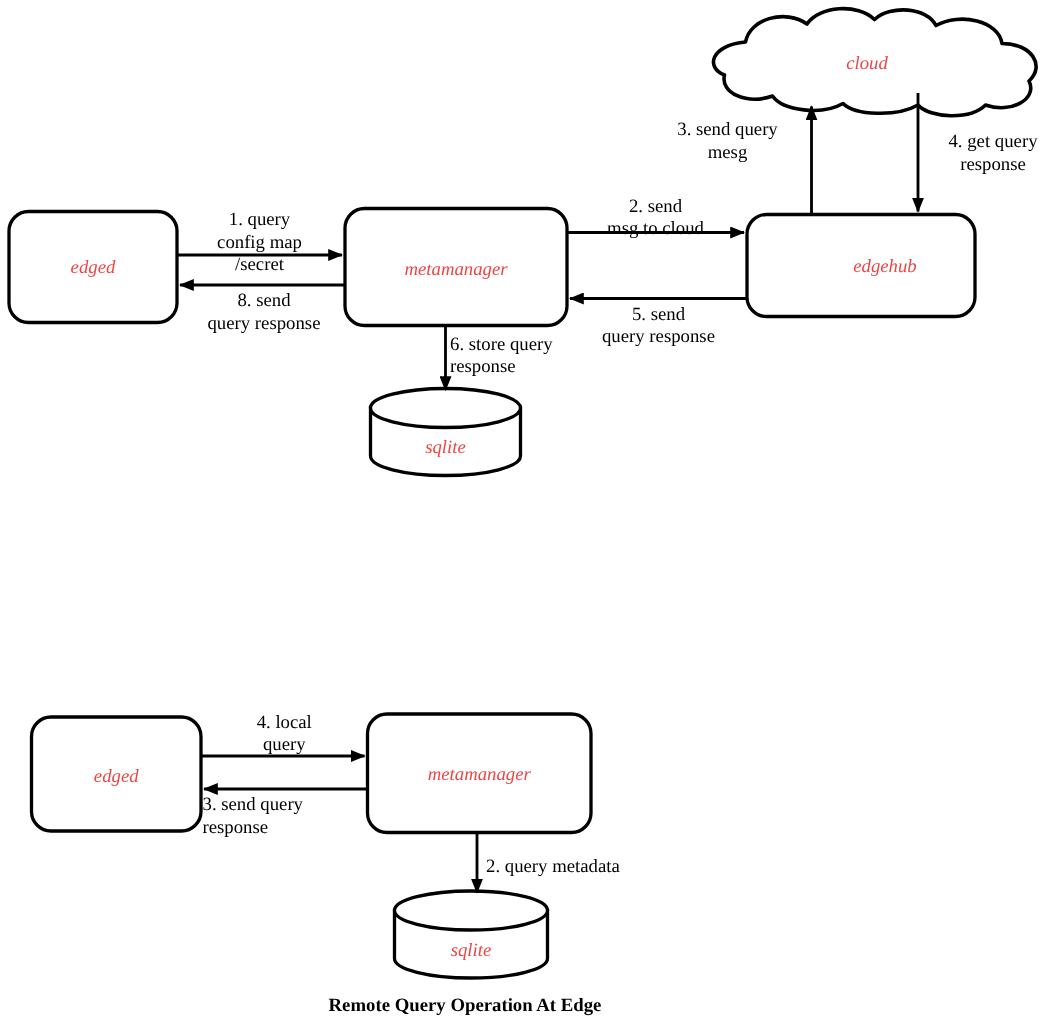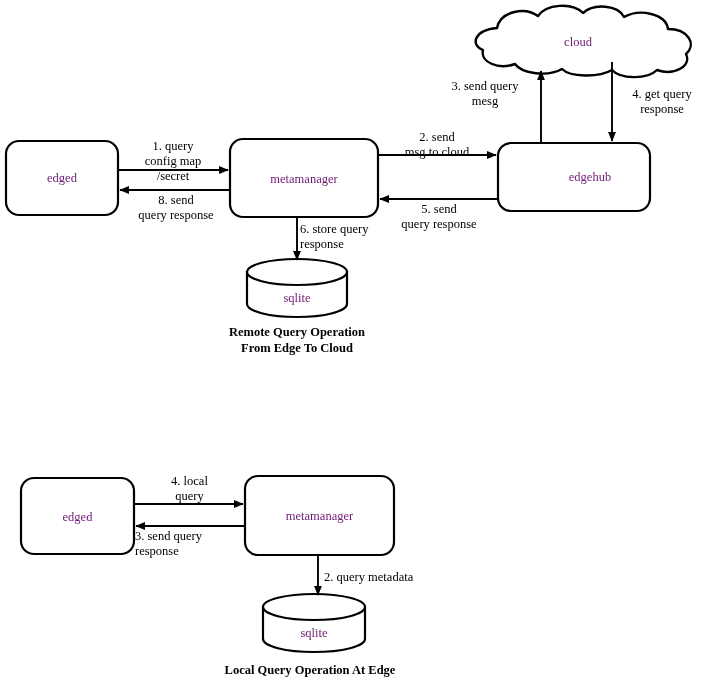--- a/index.html
+++ b/index.html
@@ -30,21 +30,22 @@
     width: 706px;
     height: 684px;
     pointer-events: none;
   }
   .node-label {
     position: absolute;
     text-align: center;
     font-size: 12.5px;
     line-height: 1.15;
     white-space: pre;
-    color: #701a75;
+    color: #ef4444;
+    font-style: italic;
   }
   .edge-label {
     position: absolute;
     text-align: center;
     font-size: 12.5px;
     line-height: 1.18;
     white-space: pre;
     color: #000;
   }
   .edge-label.left-align {
@@ -151,32 +152,30 @@
 
   <div class="edge-label" style="left:382px; top:202px; width:114px;">5. send
 query response</div>
 
   <div class="edge-label left-align" style="left:300px; top:222px; width:112px;font-family:Liberation Serif, serif;">6. store query
 response</div>
 
   <div class="edge-label" style="left:122px; top:193px; width:108px;">8. send
 query response</div>
 
-  <div class="caption" style="left:177px; top:325px; width:240px;">Remote Query Operation
-From Edge To Cloud</div>
 
   <div class="node-label" style="left:21px; top:510px; width:113px;">edged</div>
 
   <div class="node-label" style="left:245px; top:509px; width:149px;">metamanager</div>
 
   <div class="node-label" style="left:264px; top:626px; width:100px;">sqlite</div>
 
   <div class="edge-label" style="left:136px; top:474px; width:107px;">4. local
 query</div>
 
   <div class="edge-label left-align" style="left:324px; top:570px; width:160px;">2. query metadata</div>
 
   <div class="edge-label left-align" style="left:135px; top:529px; width:120px;">3. send query
 response</div>
 
-  <div class="caption" style="left:185px; top:663px; width:250px;">Local Query Operation At Edge</div>
+  <div class="caption" style="left:185px; top:663px; width:250px;">Remote Query Operation At Edge</div>
 
 </div>
 
 </body></html>

